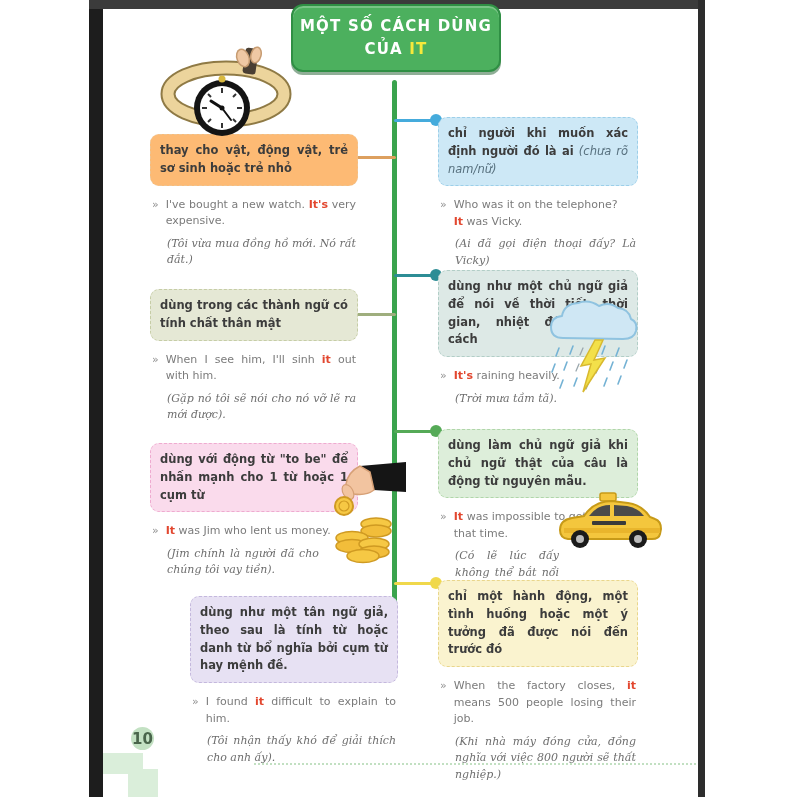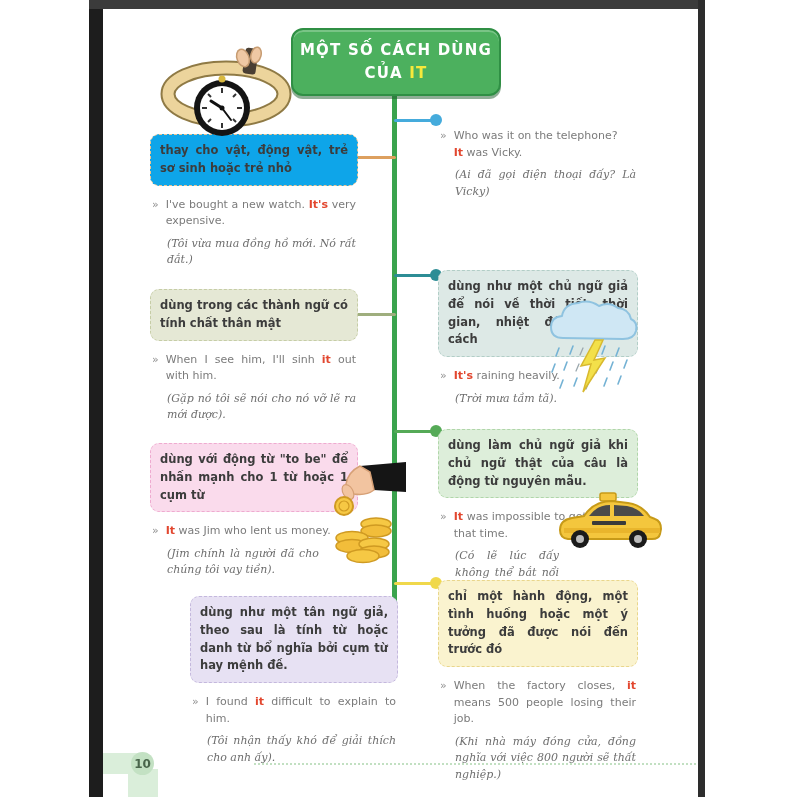--- a/index.html
+++ b/index.html
@@ -7,21 +7,21 @@
     width:797px;height:797px;position:relative;background:#ffffff;
     font-family:"DejaVu Sans","Liberation Sans",sans-serif;overflow:hidden;
   }
   
   .edge-left{position:absolute;left:89px;top:0;width:14px;height:797px;background:#1d1d1d;}
   .edge-top{position:absolute;left:89px;top:0;width:616px;height:9px;background:#3b3b3b;}
   .edge-right{position:absolute;left:698px;top:0;width:7px;height:797px;background:#2d2d2d;}
 
   
   .title-box{
-    position:absolute;left:291px;top:28px;width:206px;height:64px;
+    position:absolute;left:291px;top:4px;width:206px;height:64px;
     background:#4cb05e;border:2px solid #2f8f44;border-radius:12px;
     box-shadow:0 3px 0 rgba(32,94,46,.5), inset 0 2px 0 rgba(255,255,255,.25);
     display:flex;flex-direction:column;justify-content:center;align-items:center;
     color:#ffffff;font-weight:bold;font-size:15px;letter-spacing:1.2px;line-height:1.55;
     text-align:center;z-index:3;
   }
   .title-it{color:#f7e93b;}
 
   
   .trunk{position:absolute;left:392px;top:80px;width:5px;height:540px;background:#3aa34d;border-radius:3px;z-index:1;}
@@ -34,21 +34,21 @@
 
   
   .group{position:absolute;z-index:2;}
   .left-col{left:150px;width:208px;}
   .right-col{left:438px;width:200px;}
   .hdr{
     border-radius:9px;padding:7px 9px;font-weight:bold;font-size:11.5px;
     line-height:1.55;color:#3c3c3c;text-align:justify;
   }
   .hdr .note{font-weight:normal;font-style:italic;color:#57707e;}
-  .f-peach {background:#0ea5e9;border:1px dashed #edc493;}
+  .f-peach {background:#fdba74;border:1px dashed #edc493;}
   .f-blue  {background:#cde8f6;border:1px dashed #9ccfe9;}
   .f-sage  {background:#e5e8d5;border:1px dashed #c6cda6;}
   .f-teal  {background:#dde9e6;border:1px dashed #b2cec7;}
   .f-pink  {background:#fadbec;border:1px dashed #efabd0;}
   .f-green {background:#ddeeda;border:1px dashed #b0d6a9;}
   .f-lav   {background:#e7e1f3;border:1px dashed #c4b8dd;}
   .f-yellow{background:#faf3cf;border:1px dashed #e9d68c;}
 
   .ex{margin-top:11px;display:flex;font-size:11px;color:#7b7b7b;line-height:1.5;padding:0 2px;}
   .bul{margin-right:7px;color:#8f8f8f;flex:0 0 auto;}
@@ -62,22 +62,22 @@
   .g-l3 .tr{width:152px;}
   .g-r3 .tr{width:104px;}
 
   
   .illus{position:absolute;z-index:4;}
 
   
   .foot-hbar{position:absolute;left:103px;top:753px;width:40px;height:21px;background:#daeeda;z-index:1;}
   .foot-vbar{position:absolute;left:128px;top:769px;width:30px;height:28px;background:#daeeda;z-index:1;}
   .foot-circle{
-    position:absolute;left:131px;top:752px;width:23px;height:23px;border-radius:50%;
-    background:#c3e1c3;color:#49654b;font-size:12px;font-weight:bold;
+    position:absolute;left:131px;top:727px;width:23px;height:23px;border-radius:50%;
+    background:#c3e1c3;color:#49654b;font-size:15px;font-weight:bold;
     display:flex;align-items:center;justify-content:center;z-index:2;
   }
   .foot-label{position:absolute;left:164px;top:798px;font-size:10.5px;color:#4c4c4c;letter-spacing:.3px;z-index:2;margin-left:24px;}
   .foot-wave{position:absolute;left:254px;top:763px;width:442px;border-top:2px dotted #c2e0c2;z-index:1;}
 </style>
 </head>
 <body>
 
 <div class="edge-left"></div>
 <div class="edge-top"></div>
@@ -117,20 +117,24 @@
     <span>thay cho vật, động vật, trẻ sơ sinh hoặc trẻ nhỏ</span>
   </div>
   <div class="ex">
     <span class="bul">»</span>
     <span class="ex-text"><span>I've bought a new watch. </span><b class="it">It's</b><span> very expensive.</span></span>
   </div>
   <div class="tr">(Tôi vừa mua đồng hồ mới. Nó rất đắt.)</div>
 </div>
 
 <div class="group right-col" style="top:117px;">
+  <div class="hdr f-blue">
+    <span>chỉ người khi muốn xác định người đó là ai</span>
+    <span class="note">(chưa rõ nam/nữ)</span>
+  </div>
   <div class="ex">
     <span class="bul">»</span>
     <span class="ex-text"><span>Who was it on the telephone?</span><br><b class="it">It</b><span> was Vicky.</span></span>
   </div>
   <div class="tr">(Ai đã gọi điện thoại đấy? Là Vicky)</div>
 </div>
 
 <div class="group left-col" style="top:289px;">
   <div class="hdr f-sage">
     <span>dùng trong các thành ngữ có tính chất thân mật</span>

